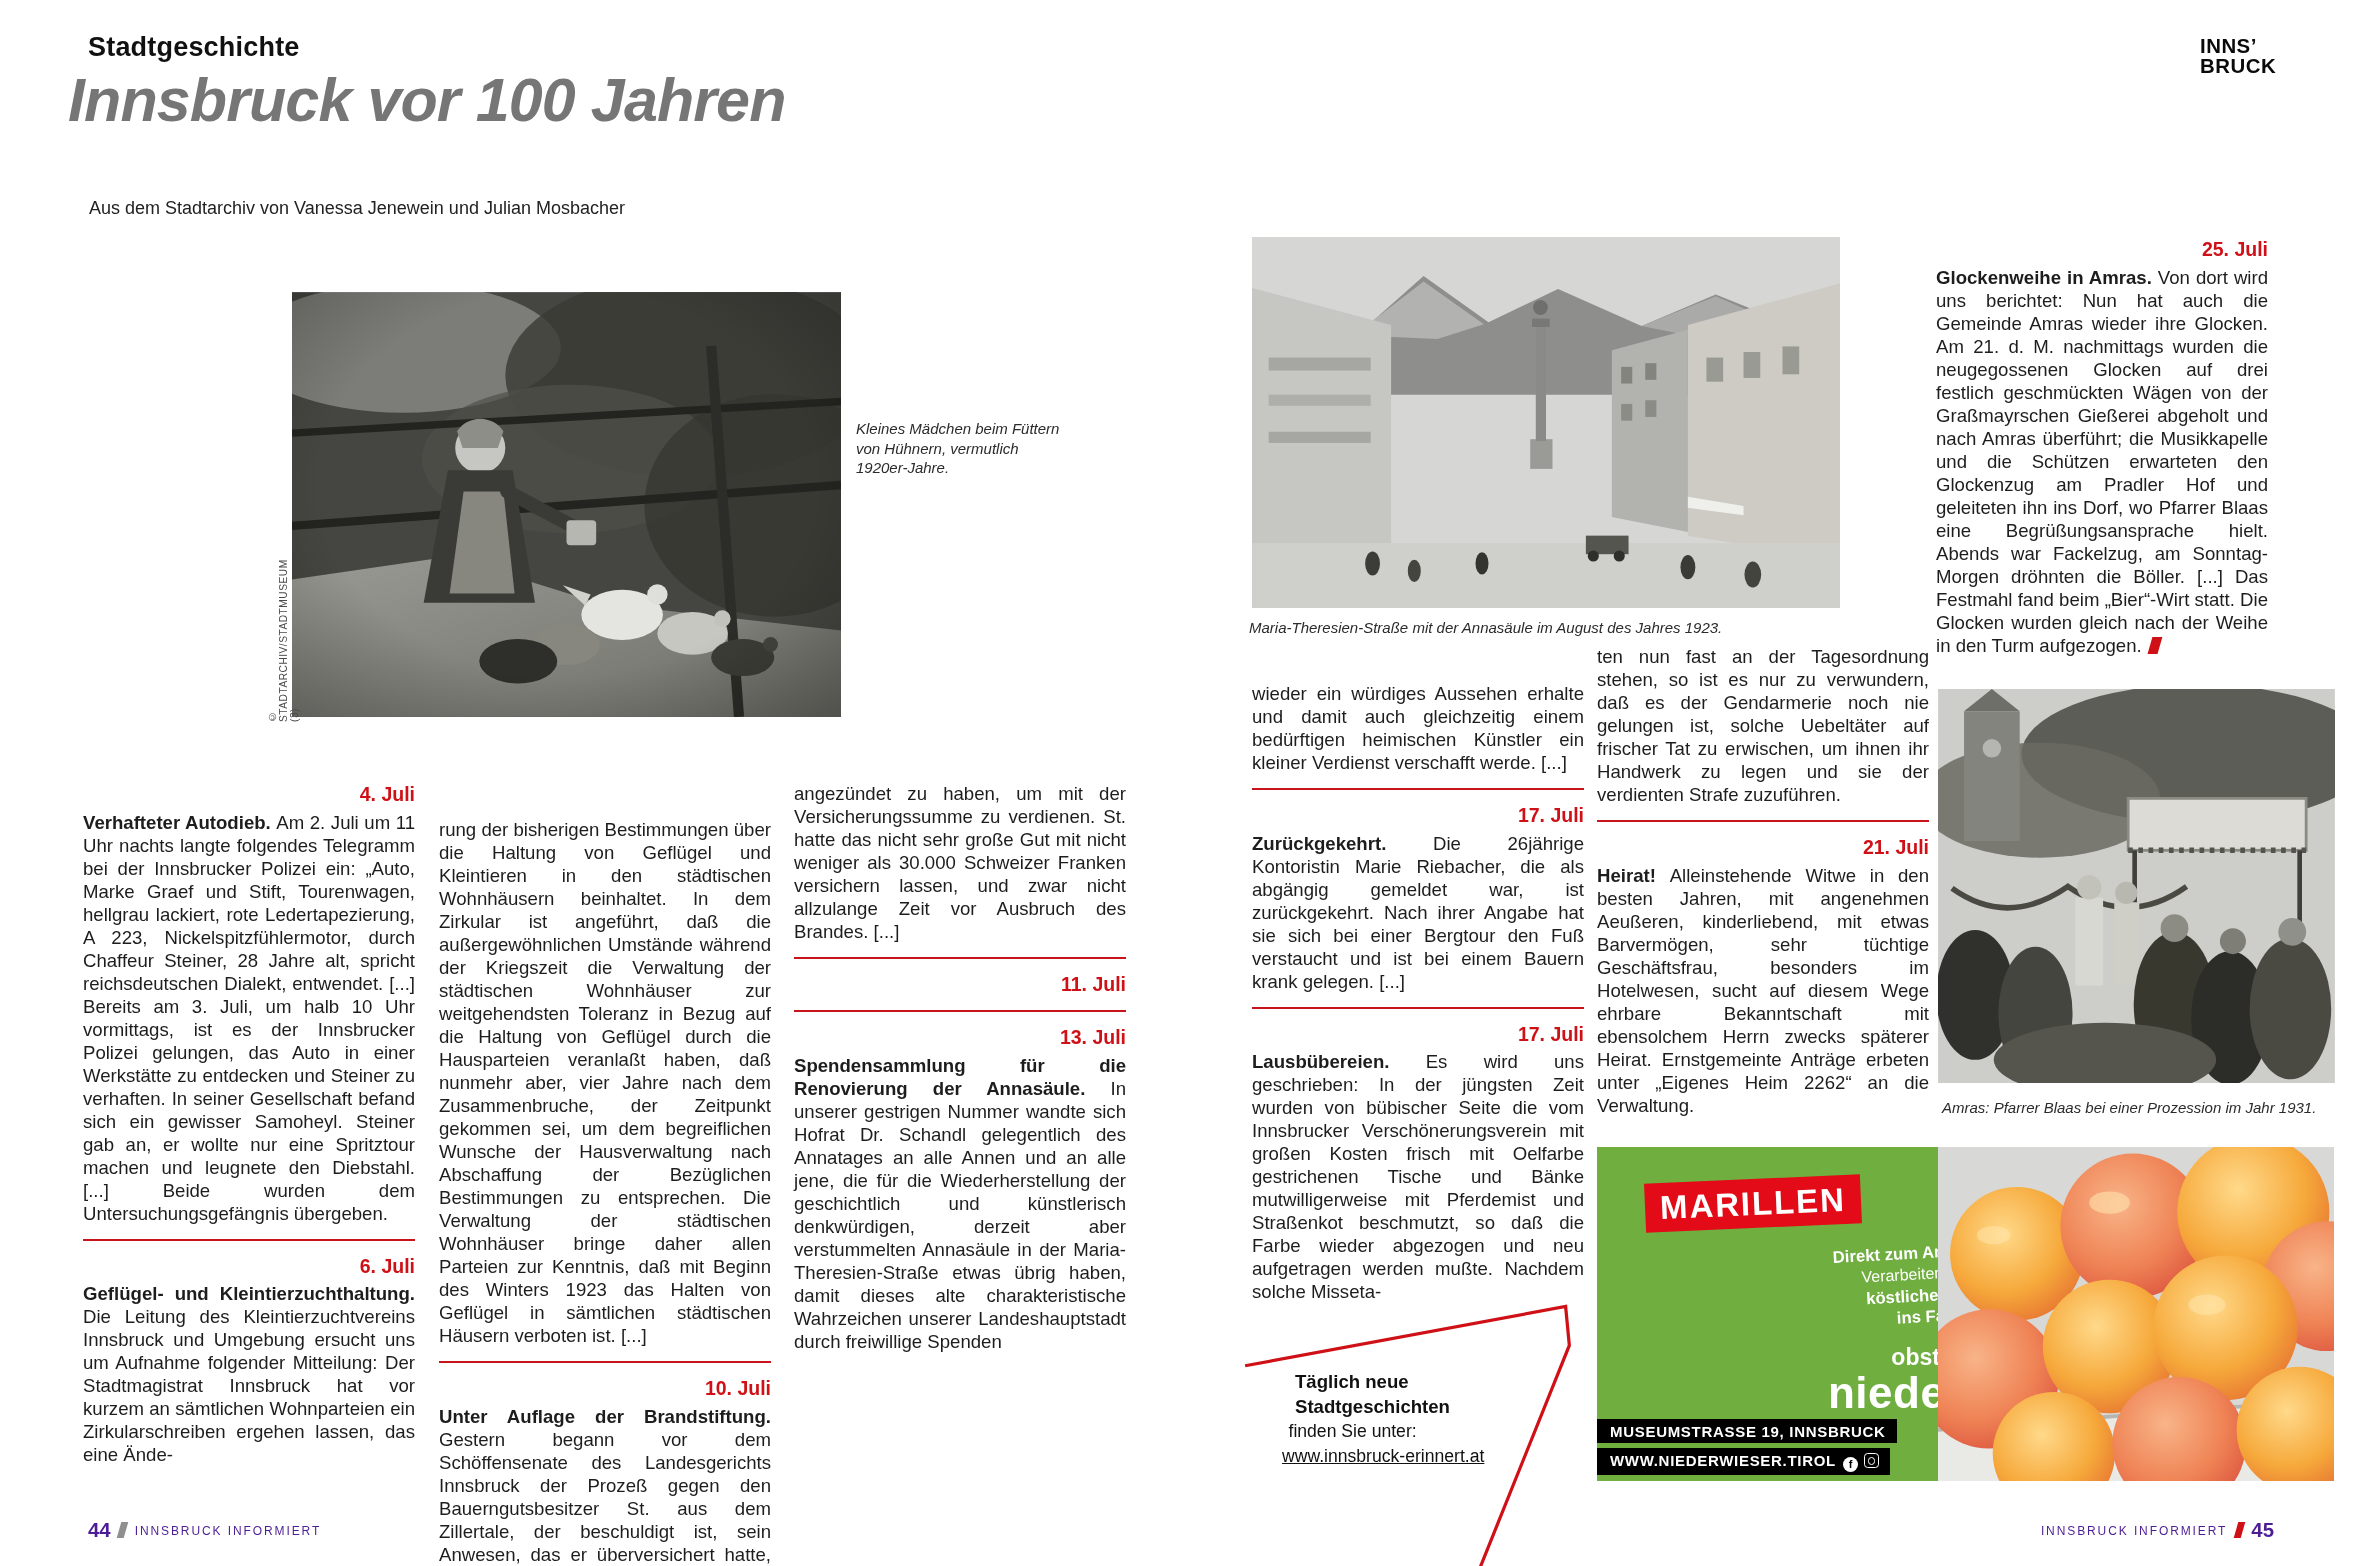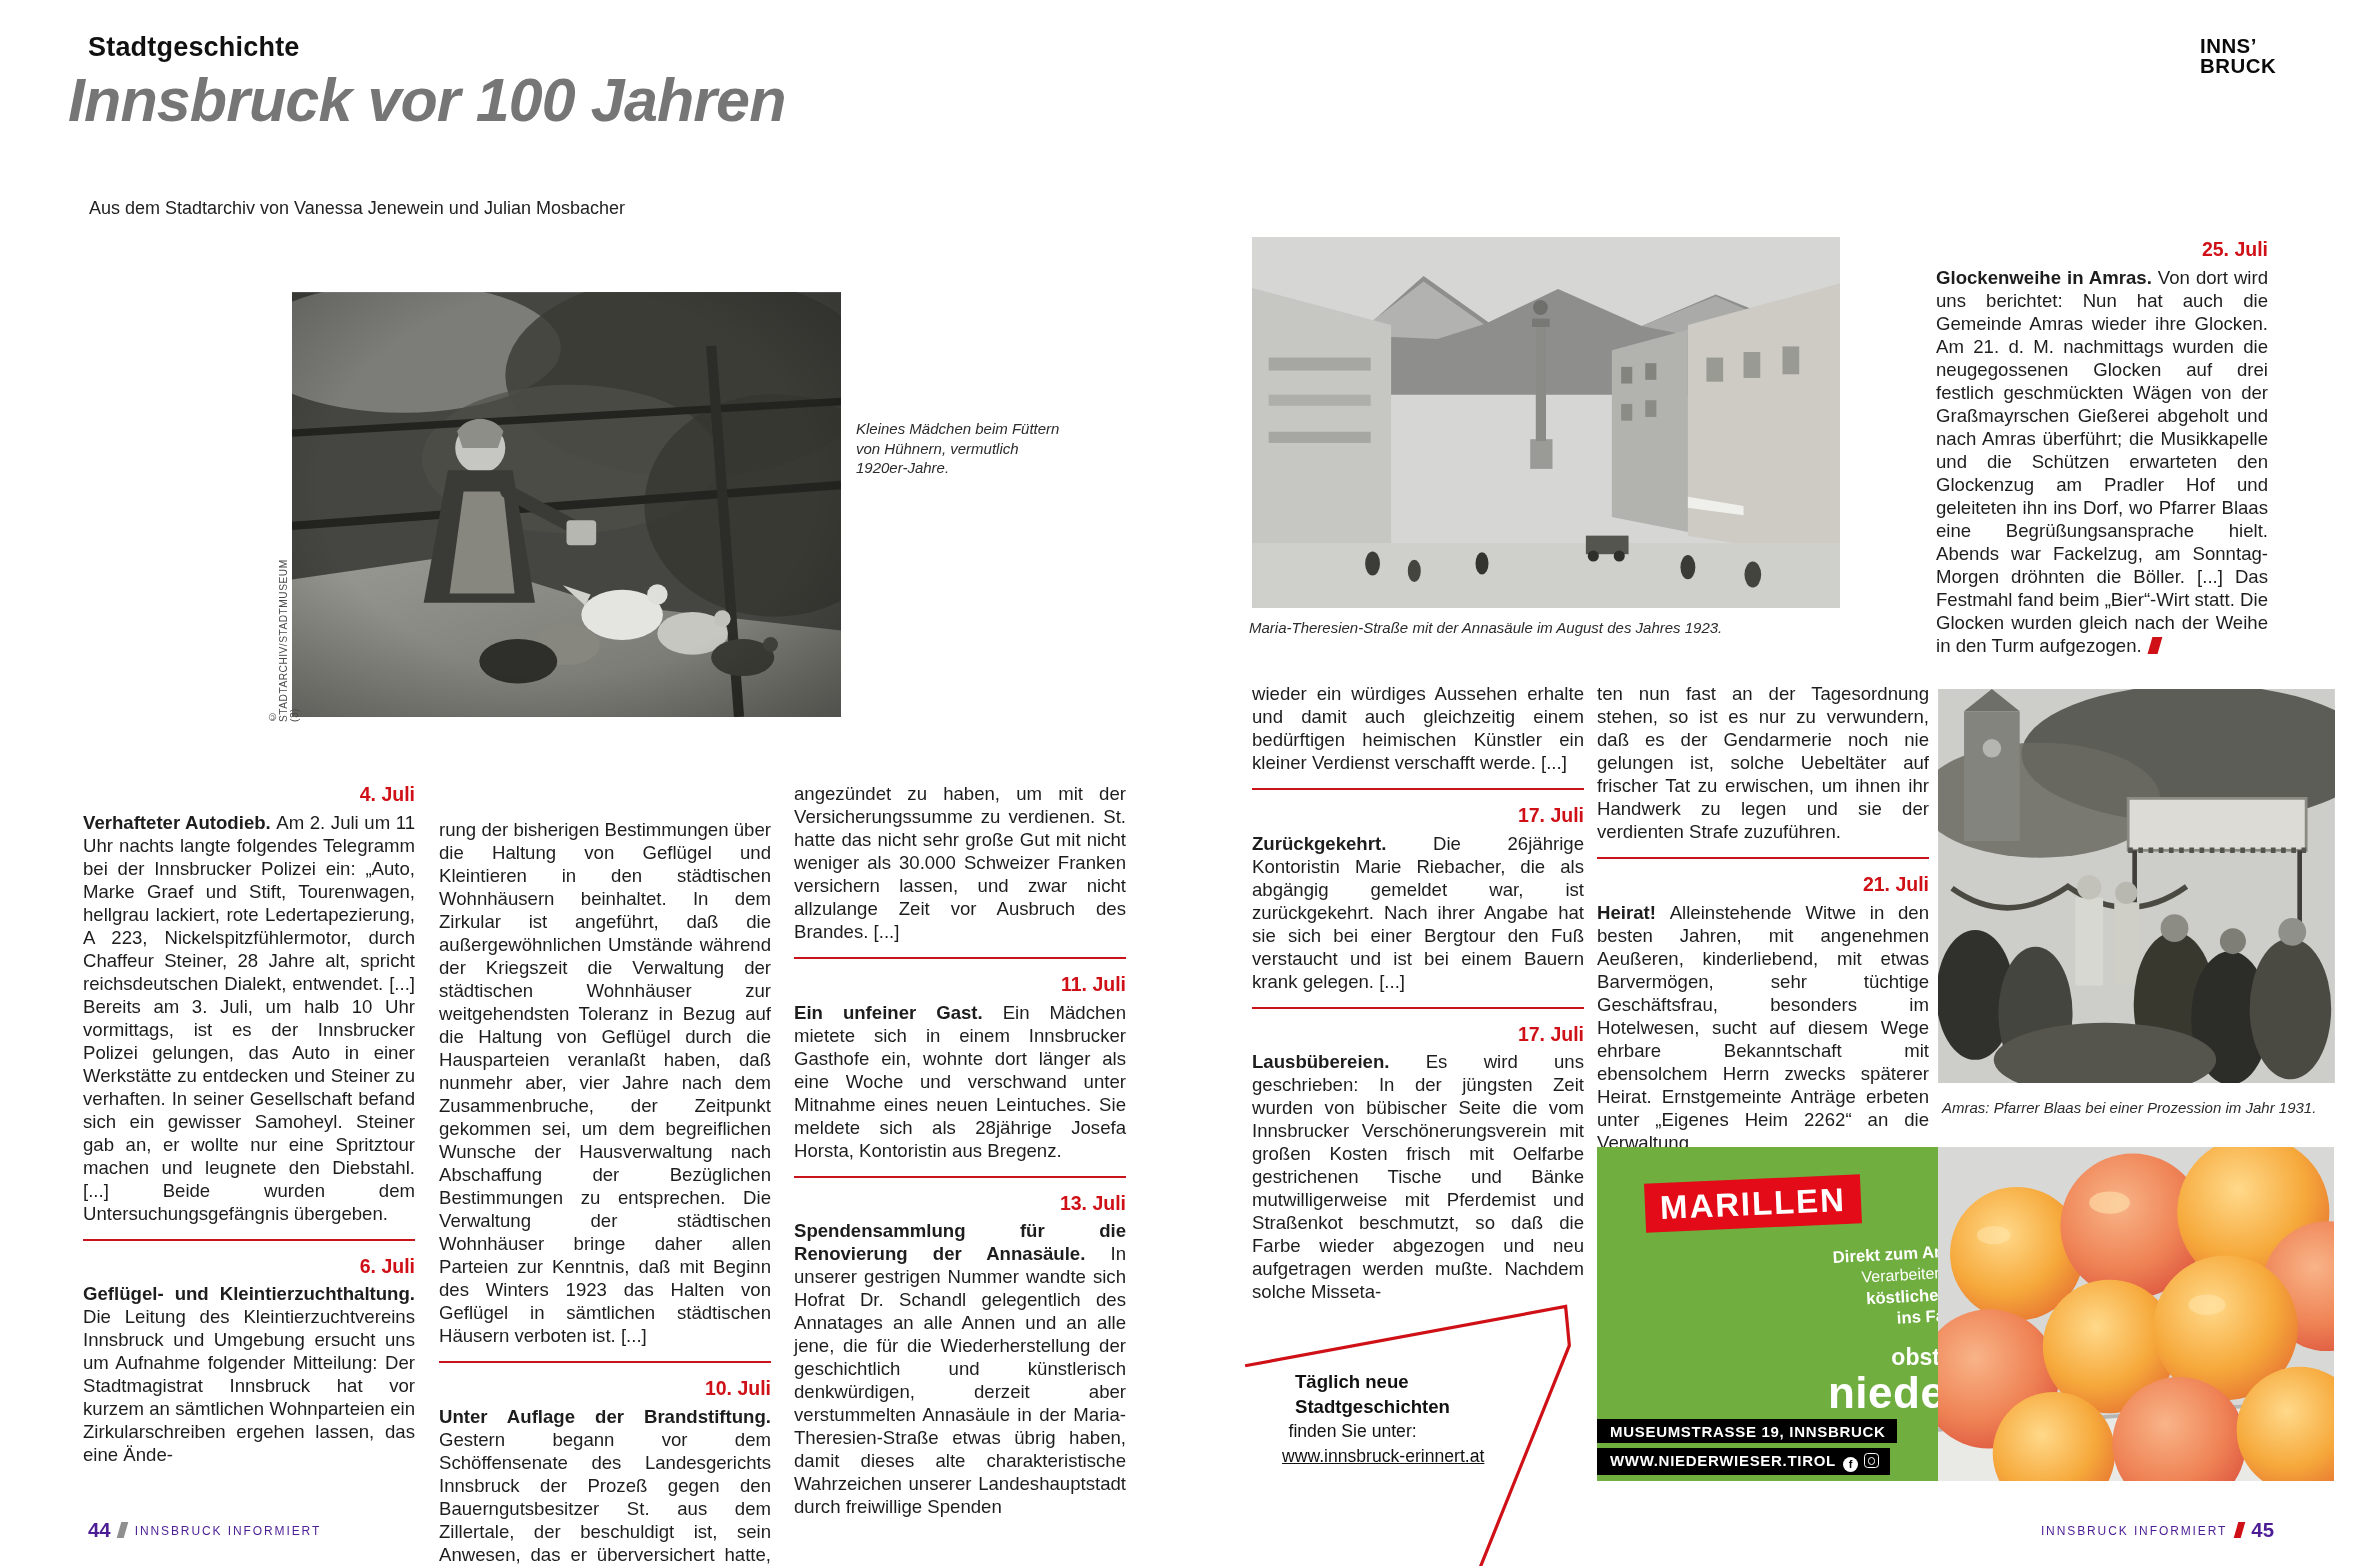--- a/index.html
+++ b/index.html
@@ -116,21 +116,20 @@
 <div class="abs col" style="left:439px;top:782px;margin-top:36px;">
     <p class="para">rung der bisherigen Bestimmungen über die Haltung von Geflügel und Kleintieren in den städtischen Wohnhäusern beinhaltet. In dem Zirkular ist angeführt, daß die außergewöhnlichen Umstände während der Kriegszeit die Verwaltung der städtischen Wohnhäuser zur weitgehendsten Toleranz in Bezug auf die Haltung von Geflügel durch die Hausparteien veranlaßt haben, daß nunmehr aber, vier Jahre nach dem Zusammenbruche, der Zeitpunkt gekommen sei, um dem begreiflichen Wunsche der Hausverwaltung nach Abschaffung der Bezüglichen Bestimmungen zu entsprechen. Die Verwaltung der städtischen Wohnhäuser bringe daher allen Parteien zur Kenntnis, daß mit Beginn des Winters 1923 das Halten von Geflügel in sämtlichen städtischen Häusern verboten ist. [...]</p>
     <div class="divider"></div>
     <div class="date">10. Juli</div>
     <p class="para"><span class="lead">Unter Auflage der Brandstiftung. </span>Gestern begann vor dem Schöffensenate des Landesgerichts Innsbruck der Prozeß gegen den Bauerngutsbesitzer St. aus dem Zillertale, der beschuldigt ist, sein Anwesen, das er überversichert hatte, selbst</p>
   </div>
 <div class="abs col" style="left:794px;top:782px;">
     <p class="para">angezündet zu haben, um mit der Versicherungssumme zu verdienen. St. hatte das nicht sehr große Gut mit nicht weniger als 30.000 Schweizer Franken versichern lassen, und zwar nicht allzulange Zeit vor Ausbruch des Brandes. [...]</p>
     <div class="divider"></div>
     <div class="date">11. Juli</div>
-    <p class="para"><span class="lead">Ein unfeiner Gast. </span>Ein Mädchen mietete sich in einem Innsbrucker Gasthofe ein, wohnte dort länger als eine Woche und verschwand unter Mitnahme eines neuen Leintuches. Sie meldete sich als 28jährige Josefa Horsta, Kontoristin aus Bregenz.</p>
     <div class="divider"></div>
     <div class="date">13. Juli</div>
     <p class="para"><span class="lead">Spendensammlung für die Renovierung der Annasäule. </span>In unserer gestrigen Nummer wandte sich Hofrat Dr. Schandl gelegentlich des Annatages an alle Annen und an alle jene, die für die Wiederherstellung der geschichtlich und künstlerisch denkwürdigen, derzeit aber verstummelten Annasäule in der Maria-Theresien-Straße etwas übrig haben, damit dieses alte charakteristische Wahrzeichen unserer Landeshauptstadt durch freiwillige Spenden</p>
   </div>
 
 <div class="abs footer" style="left:88px;">
   <span class="pagenum">44</span><span class="slash gray"></span><span>INNSBRUCK INFORMIERT</span>
 </div>
 
 <div class="abs brand-logo">
@@ -177,21 +176,21 @@
 
 <div class="abs col" style="left:1252px;top:682px;">
     <p class="para">wieder ein würdiges Aussehen erhalte und damit auch gleichzeitig einem bedürftigen heimischen Künstler ein kleiner Verdienst verschafft werde. [...]</p>
     <div class="divider"></div>
     <div class="date">17. Juli</div>
     <p class="para"><span class="lead">Zurückgekehrt. </span>Die 26jährige Kontoristin Marie Riebacher, die als abgängig gemeldet war, ist zurückgekehrt. Nach ihrer Angabe hat sie sich bei einer Bergtour den Fuß verstaucht und ist bei einem Bauern krank gelegen. [...]</p>
     <div class="divider"></div>
     <div class="date">17. Juli</div>
     <p class="para"><span class="lead">Lausbübereien. </span>Es wird uns geschrieben: In der jüngsten Zeit wurden von bübischer Seite die vom Innsbrucker Verschönerungsverein mit großen Kosten frisch mit Oelfarbe gestrichenen Tische und Bänke mutwilligerweise mit Pferdemist und Straßenkot beschmutzt, so daß die Farbe wieder abgezogen und neu aufgetragen werden mußte. Nachdem solche Misseta-</p>
   </div>
-<div class="abs col" style="left:1597px;top:682px;">
+<div class="abs col" style="left:1597px;top:645px;">
     <p class="para">ten nun fast an der Tagesordnung stehen, so ist es nur zu verwundern, daß es der Gendarmerie noch nie gelungen ist, solche Uebeltäter auf frischer Tat zu erwischen, um ihnen ihr Handwerk zu legen und sie der verdienten Strafe zuzuführen.</p>
     <div class="divider"></div>
     <div class="date">21. Juli</div>
     <p class="para"><span class="lead">Heirat! </span>Alleinstehende Witwe in den besten Jahren, mit angenehmen Aeußeren, kinderliebend, mit etwas Barvermögen, sehr tüchtige Geschäftsfrau, besonders im Hotelwesen, sucht auf diesem Wege ehrbare Bekanntschaft mit ebensolchem Herrn zwecks späterer Heirat. Ernstgemeinte Anträge erbeten unter „Eigenes Heim 2262“ an die Verwaltung.</p>
   </div>
 <div class="abs col" style="left:1936px;top:237px;">
     <div class="date">25. Juli</div>
     <p class="para"><span class="lead">Glockenweihe in Amras. </span>Von dort wird uns berichtet: Nun hat auch die Gemeinde Amras wieder ihre Glocken. Am 21. d. M. nachmittags wurden die neugegossenen Glocken auf drei festlich geschmückten Wägen von der Graßmayrschen Gießerei abgeholt und nach Amras überführt; die Musikkapelle und die Schützen erwarteten den Glockenzug am Pradler Hof und geleiteten ihn ins Dorf, wo Pfarrer Blaas eine Begrüßungsansprache hielt. Abends war Fackelzug, am Sonntag-Morgen dröhnten die Böller. [...] Das Festmahl fand beim „Bier“-Wirt statt. Die Glocken wurden gleich nach der Weihe in den Turm aufgezogen.<span class="endmark"></span></p>
   </div>
 

